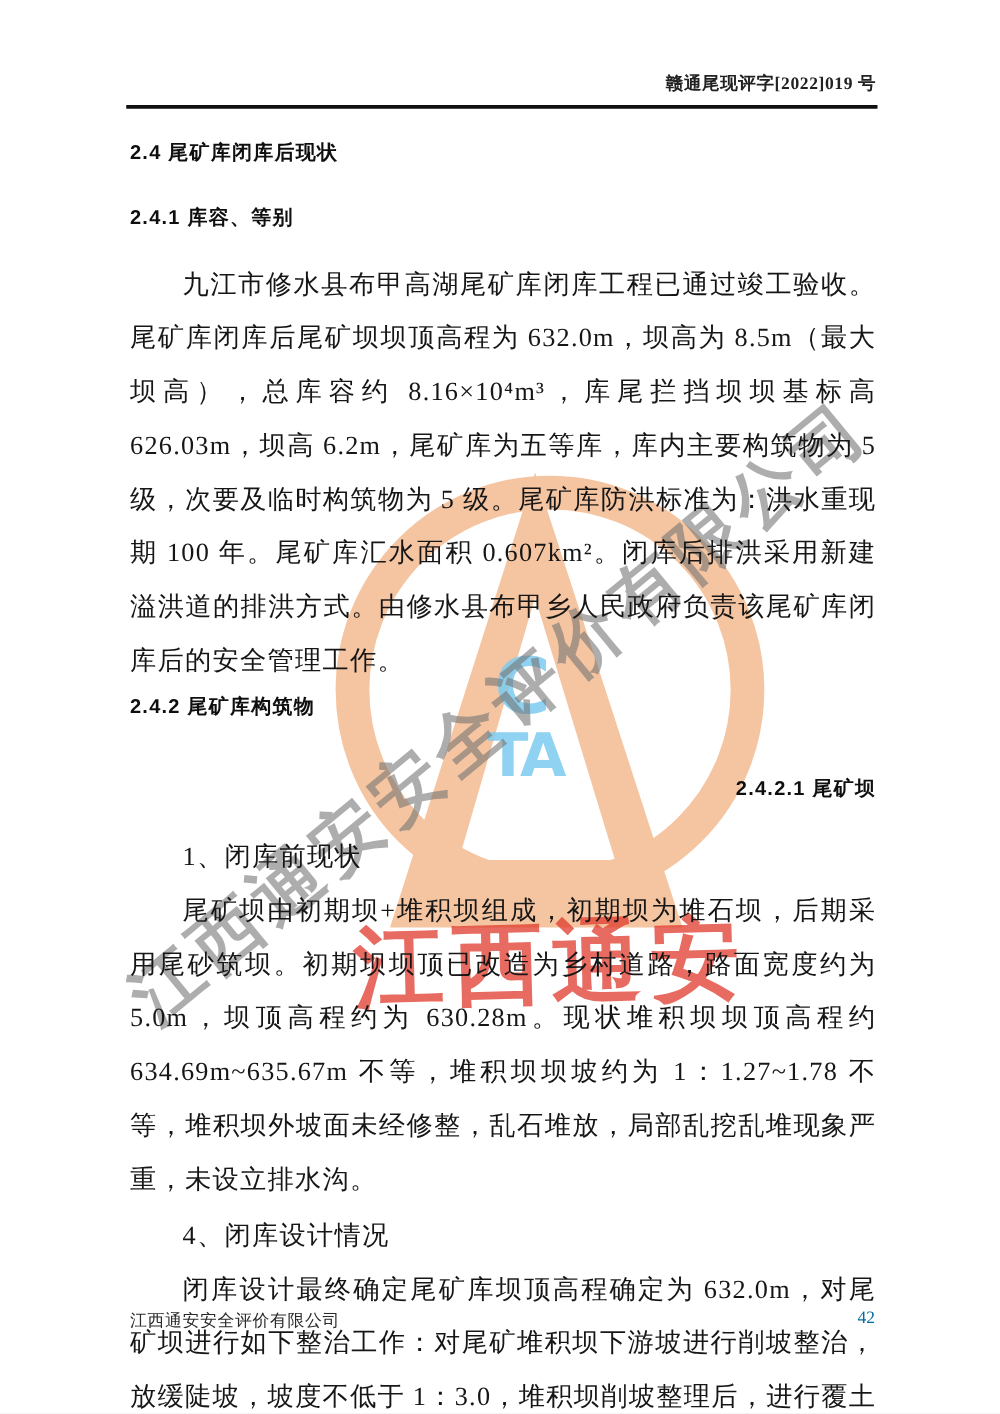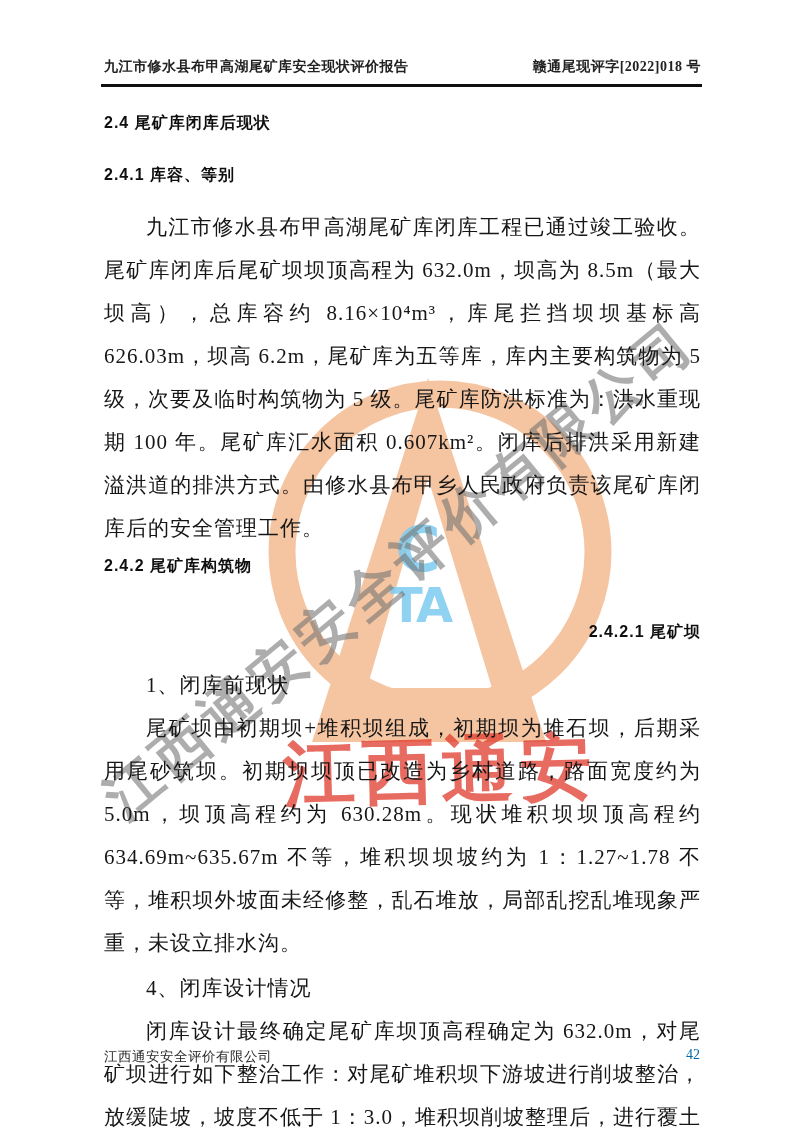--- a/index.html
+++ b/index.html
@@ -102,22 +102,21 @@
     position:absolute; right:100px; top:1047px;
     font-size:14px; color:#0369a1;
     z-index:3;
   }
 </style>
 </head>
 <body>
 
 <div class="page">
 
-  <div class="hdr-left">九江市修水县布甲高湖尾矿库安全现状评价报告</div>
-  <div class="hdr-right">赣通尾现评字[2022]018 号</div>
+  <div class="hdr-right">赣通尾现评字[2022]019 号</div>
   <div class="hdr-rule"></div>
 
   <div class="wm">
     <svg class="wm-logo-svg" width="800" height="1131" viewBox="0 0 800 1131">
       <circle cx="440" cy="552" r="158" fill="none" stroke="#f5c5a2" stroke-width="27"></circle>
       <path d="M428,378 L312,742 L546,742 Z M428,478 L367,688 L492,688 Z" fill="#f5c5a2" fill-rule="evenodd"></path>
     </svg>
     <div class="wm-letter-top">C</div>
     <div class="wm-letters">TA</div>
     <div class="wm-diagonal">江西通安安全评价有限公司</div>

